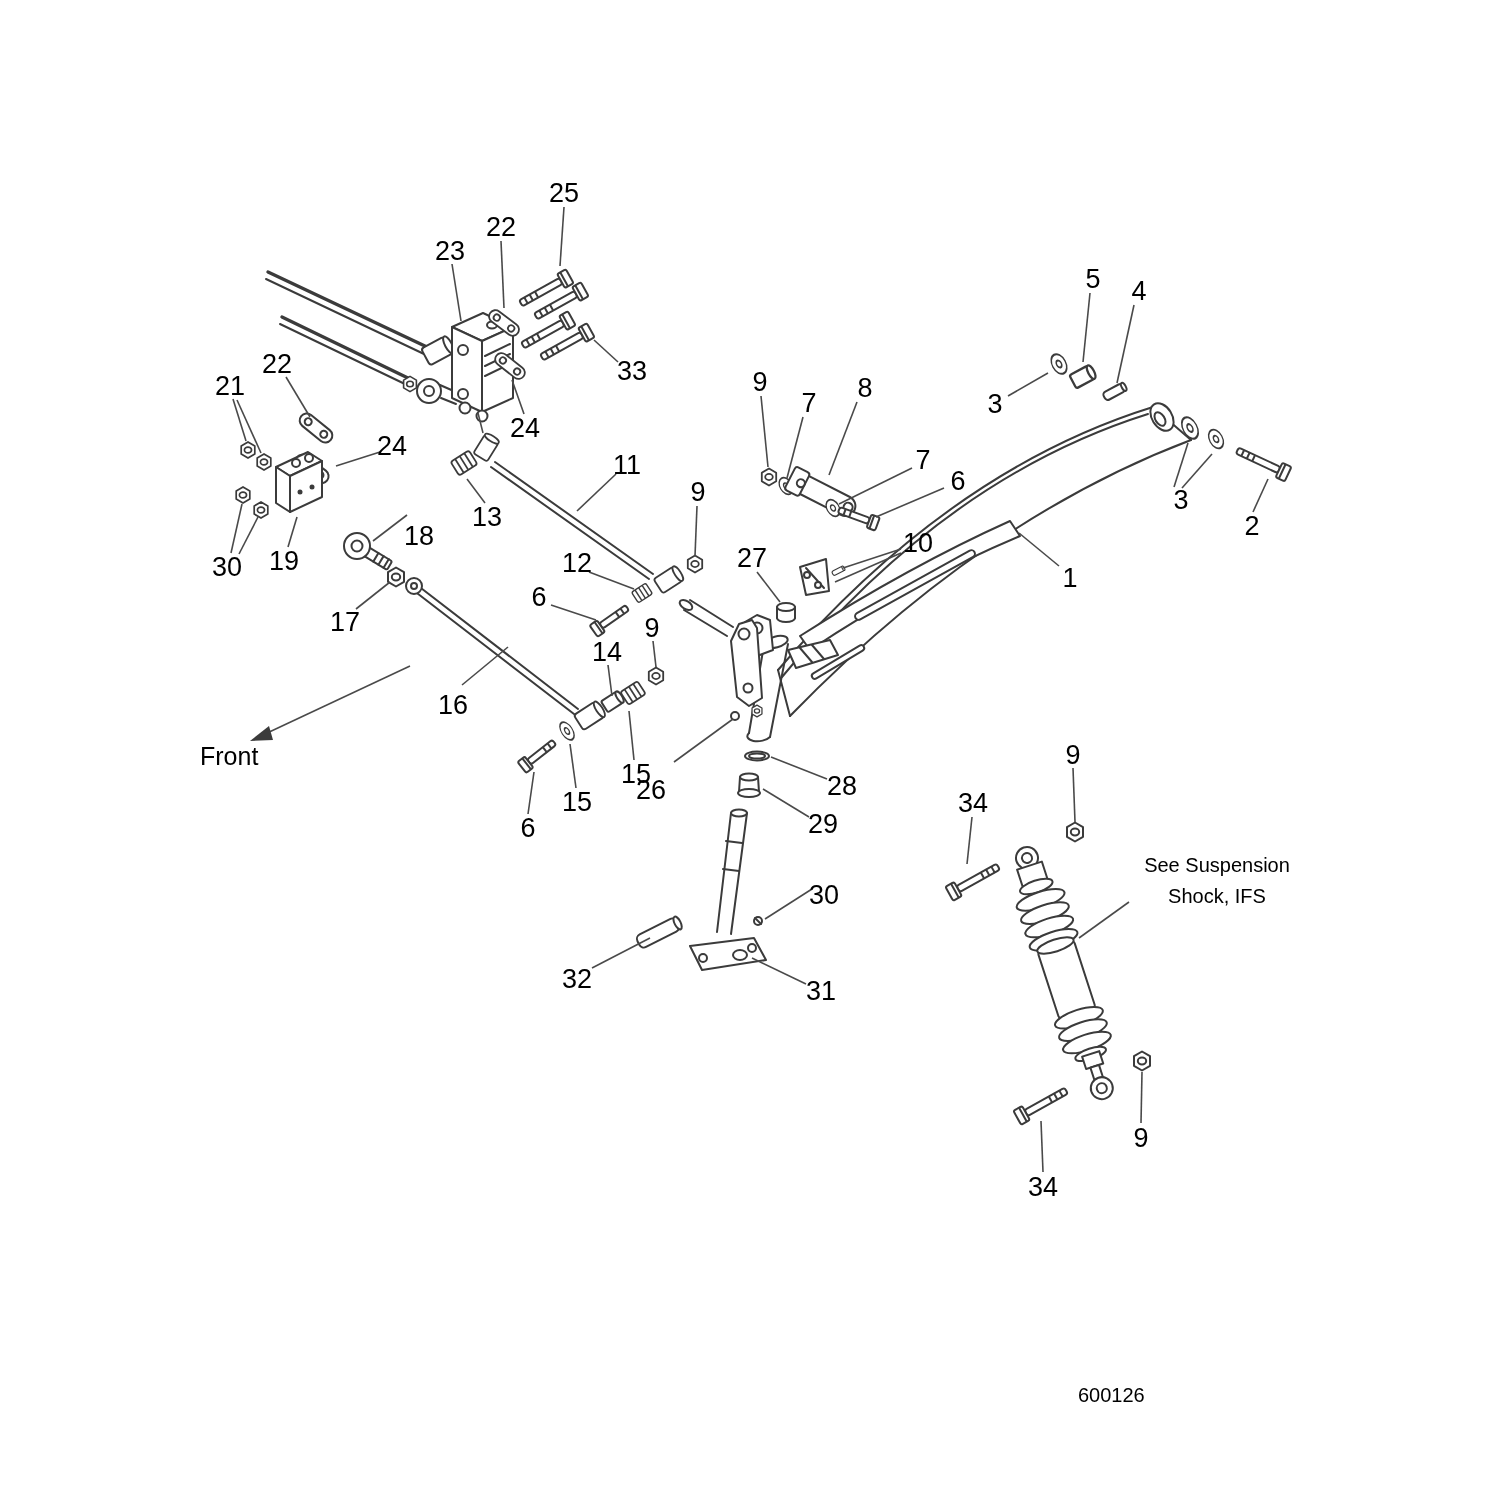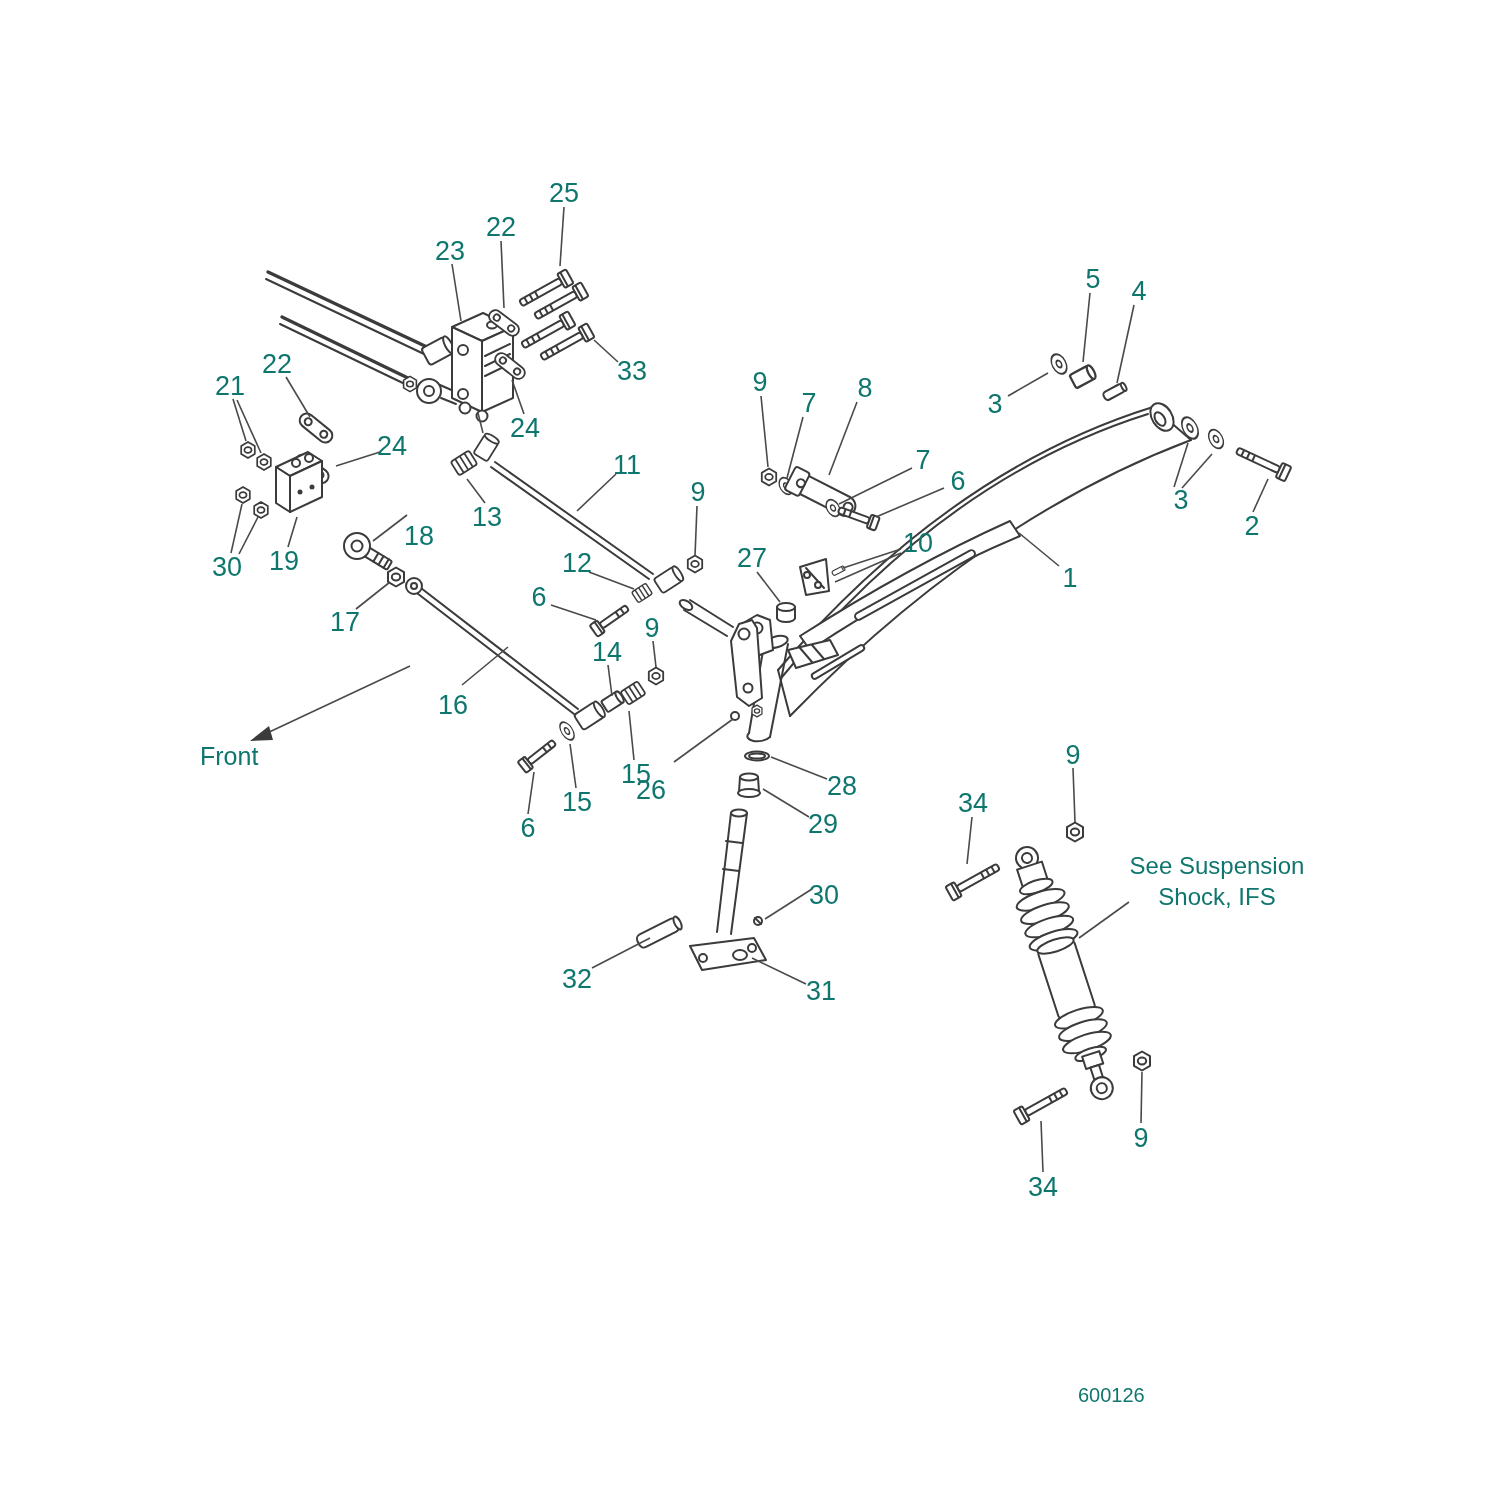--- a/index.html
+++ b/index.html
@@ -1,24 +1,24 @@
 <!DOCTYPE html>
 <html><head>
 <meta charset="utf-8">
 <style>
   html,body{margin:0;padding:0;background:#fff}
   .page{position:relative;width:1500px;height:1500px;background:#fff;
-        font-family:"Liberation Sans",sans-serif;overflow:hidden;color:#0f766e}
+        font-family:"Liberation Sans",sans-serif;overflow:hidden;color:#000000}
   .page svg{position:absolute;left:0;top:0}
   .callout{position:absolute;transform:translate(-50%,-50%);
            font-size:27px;line-height:27px;white-space:nowrap}
   .ann{position:absolute}
   .ann-front{left:200px;top:742px;font-size:25px}
   .ann-lh{left:953px;top:670px;width:198px;text-align:center;font-size:28px;line-height:34px}
-  .ann-see{left:1093px;top:850px;width:248px;text-align:center;font-size:24px;line-height:31px}
+  .ann-see{left:1093px;top:850px;width:248px;text-align:center;font-size:20px;line-height:31px}
   .ann-copyright{left:263px;top:1388px;font-size:28px}
   .ann-figno{left:1078px;top:1384px;font-size:20px}
   .p{fill:#fff;stroke:#3b3b3b;stroke-width:2;stroke-linejoin:round}
   .ln{fill:none;stroke:#3b3b3b;stroke-width:2;stroke-linecap:round}
   .rod{fill:none;stroke:#3b3b3b;stroke-width:3.4;stroke-linecap:round}
   .ld{fill:none;stroke:#4a4a4a;stroke-width:1.6}
   .fl{fill:#3b3b3b;stroke:none}
 </style>
 </head>
 <body>

